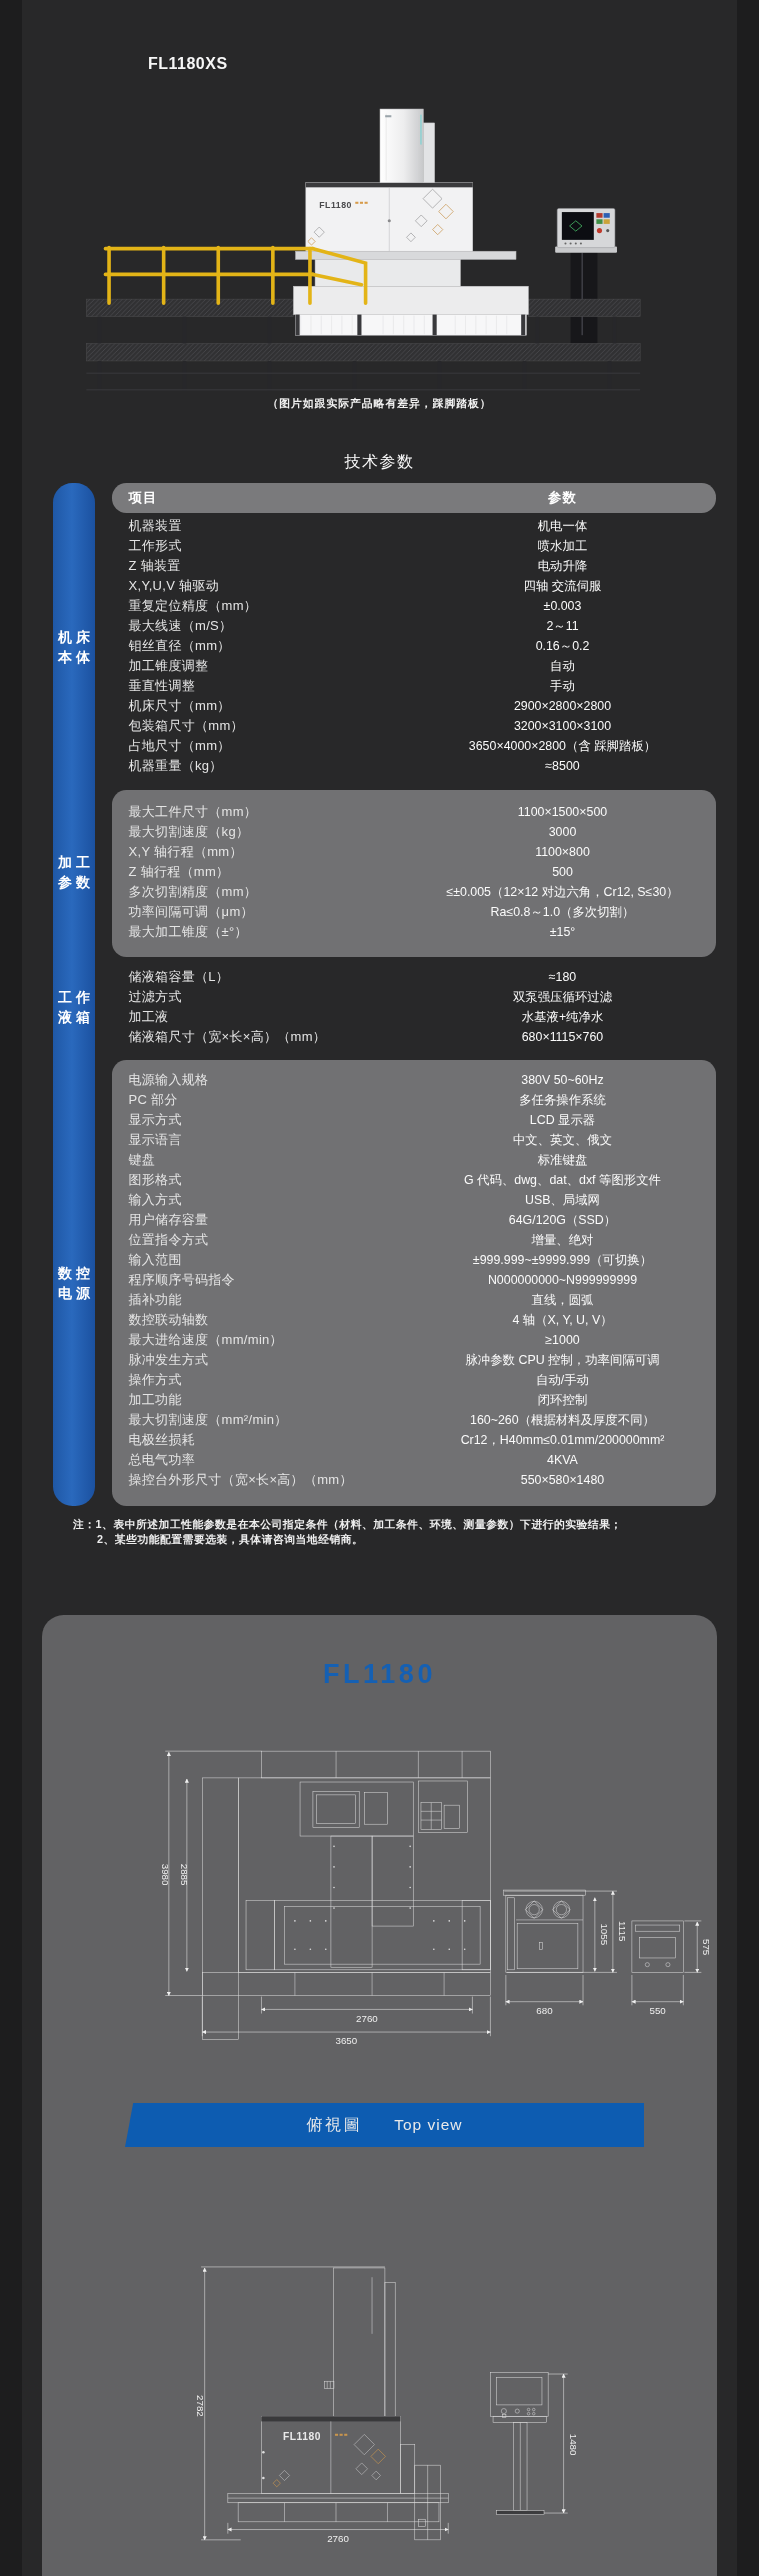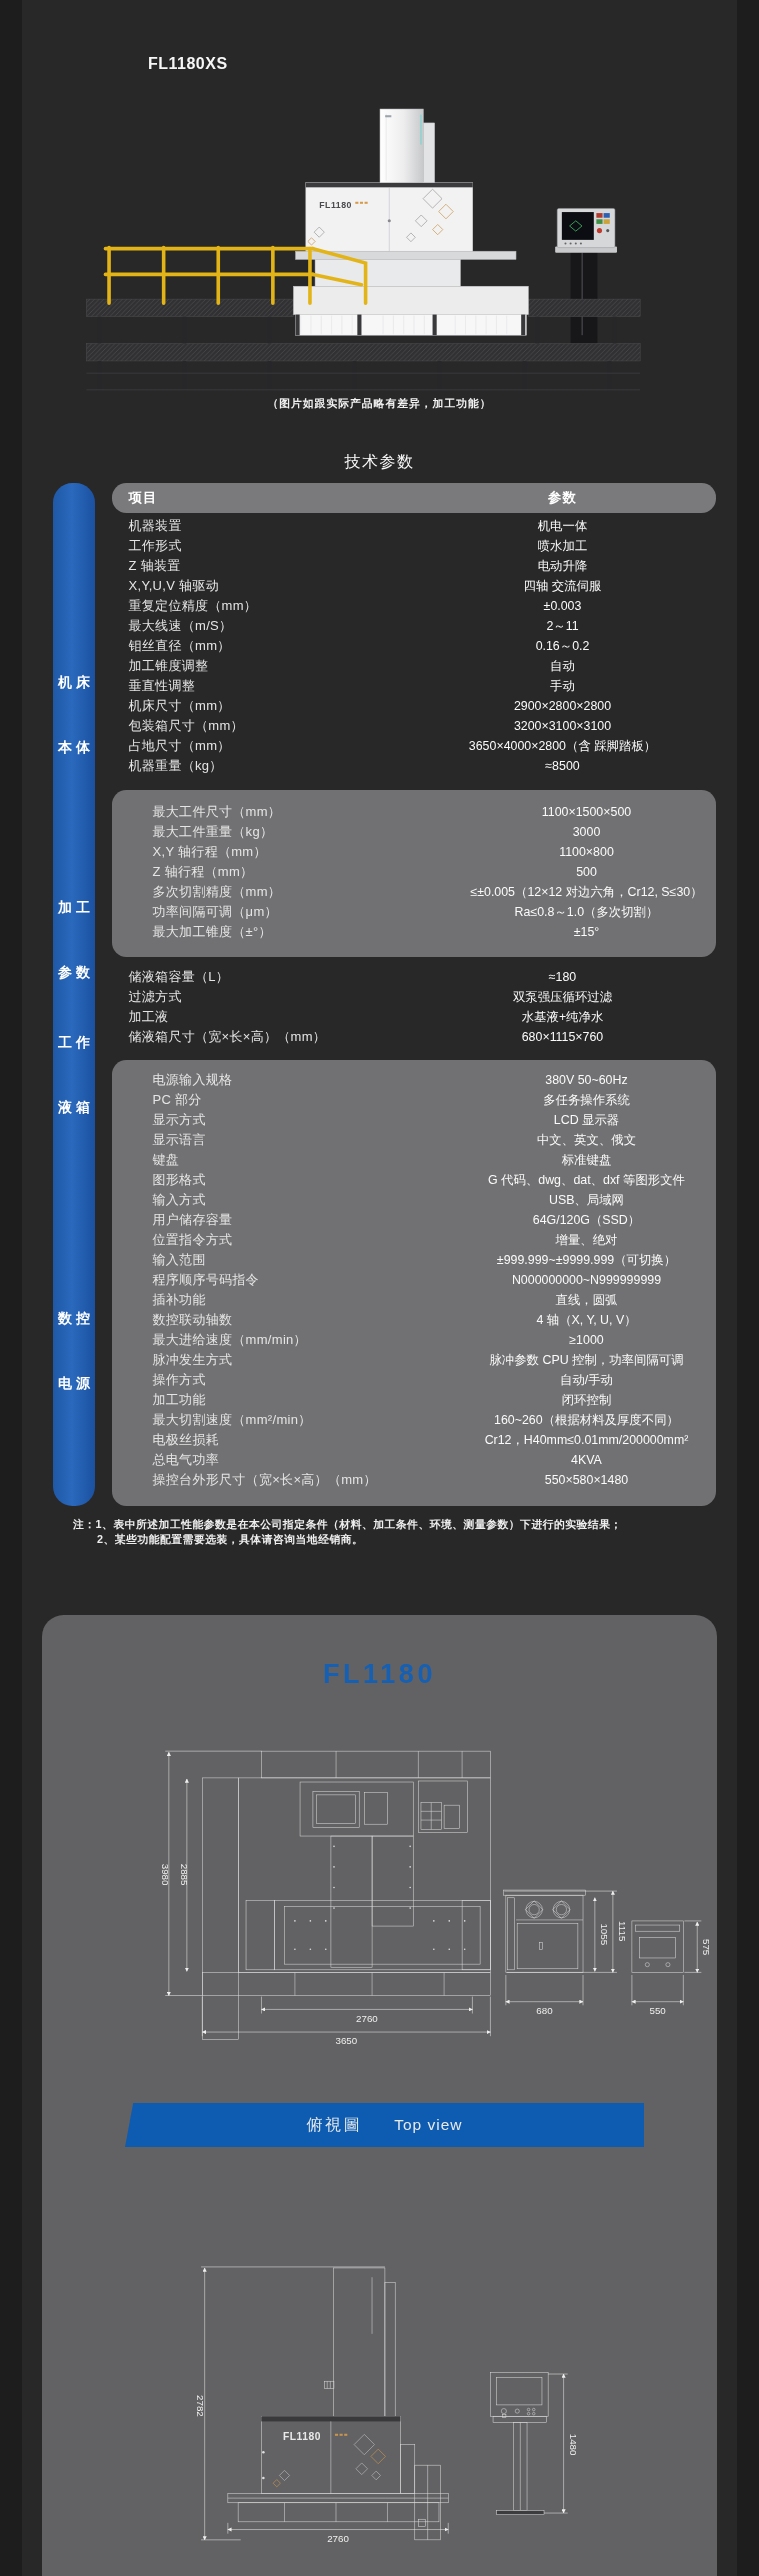--- a/index.html
+++ b/index.html
@@ -10,26 +10,26 @@
   .title{position:absolute;left:148px;top:43px;font-size:16px;font-weight:bold;color:#f7f7f7;letter-spacing:0.5px;margin-top:12px;}
   .photo{position:absolute;left:77px;top:57px;}
   .caption{position:absolute;left:0;top:397px;width:759px;text-align:center;font-size:10.8px;font-weight:bold;color:#f2f2f2;letter-spacing:1px;}
   .tech-title{position:absolute;left:0;top:452px;width:759px;text-align:center;font-size:16px;font-weight:normal;color:#fafafa;letter-spacing:1.5px;}
 
   .spec{position:absolute;left:53px;top:483px;width:664px;height:1023px;}
   .sidebar{position:absolute;left:0;top:0;width:42px;height:1023px;border-radius:19.6px;
            background:linear-gradient(90deg,#1f58a6 0%,#2a69bd 45%,#1b51a0 100%);}
   .tab{position:absolute;left:0;width:42px;text-align:center;color:#fff;font-weight:bold;
        font-size:14px;line-height:19.6px;}
-  .tab span{display:block;letter-spacing:4.1px;padding-left:4.1px;margin-top:45px;}
+  .tab span{display:block;letter-spacing:4.1px;padding-left:4.1px;}
   .thead{position:absolute;left:59px;top:0;width:604px;height:30px;background:#7a7a7c;border-radius:14.4px;}
   .thead .h-item{position:absolute;left:16.5px;top:0;line-height:30px;font-size:13.4px;font-weight:bold;color:#fff;letter-spacing:1px;}
   .thead .h-val{position:absolute;left:247px;top:0;width:407px;text-align:center;line-height:30px;font-size:13.4px;font-weight:bold;color:#fff;letter-spacing:1px;}
   .rows{position:absolute;left:59px;width:604px;}
-  .panel{position:absolute;left:59px;width:604px;background:#717173;border-radius:14.4px;padding-left:24px;}
+  .panel{position:absolute;left:59px;width:604px;background:#717173;border-radius:14.4px;}
   .panel .rows{position:relative;left:0;top:0;width:604px;}
   .row{position:relative;height:20px;}
   .row .lbl{position:absolute;left:16.5px;top:0;line-height:20px;font-size:13px;color:#e5e5e5;letter-spacing:0.3px;white-space:nowrap;}
   .row .val{position:absolute;left:247px;top:0;width:407px;text-align:center;line-height:20px;font-size:12.4px;color:#fbfbfb;white-space:nowrap;}
   .note{position:absolute;font-size:10.8px;font-weight:bold;color:#eeeeee;letter-spacing:0.5px;white-space:nowrap;}
 
   .draw-panel{position:absolute;left:42px;top:1615px;width:675px;height:1097px;background:#626264;border-radius:21.6px;}
   .draw-logo{position:absolute;left:0;top:44px;width:675px;text-align:center;font-size:27px;font-weight:bold;
              color:#1560b3;letter-spacing:3.6px;}
   .banner{position:absolute;left:83px;width:519px;height:44px;background:#0d5cb1;
@@ -150,21 +150,21 @@
       <rect x="598" y="113" width="12" height="4" fill="#9aa4aa"></rect>
     </g>
 
     <g stroke="#e3b417" stroke-width="7" fill="none" stroke-linecap="round">
       <path d="M62 370 V478 M168 370 V478 M274 370 V478 M380 370 V478 M452 372 V478"></path>
       <path d="M55 372 H458 M55 422 H458"></path>
       <path d="M458 372 L560 400 V478 M458 422 L552 442"></path>
     </g>
   </svg>
 
-  <div class="caption">（图片如跟实际产品略有差异，加工功能）</div>
+  <div class="caption">（图片如跟实际产品略有差异，踩脚踏板）</div>
   <div class="tech-title">技术参数</div>
 
   <div class="spec">
     <div class="sidebar">
       <div class="tab" style="top:145px">
         <span>机床</span>
         <span>本体</span>
       </div>
       <div class="tab" style="top:370px">
         <span>加工</span>
@@ -255,21 +255,21 @@
 
     <div class="panel" style="top:307px;height:167px;padding-top:12.4px">
       <div class="rows">
 
           <div class="row">
             <span class="lbl">最大工件尺寸（mm）</span>
             <span class="val">1100×1500×500</span>
           </div>
 
           <div class="row">
-            <span class="lbl">最大工件重量（kg）</span>
+            <span class="lbl">最大切割速度（kg）</span>
             <span class="val">3000</span>
           </div>
 
           <div class="row">
             <span class="lbl">X,Y 轴行程（mm）</span>
             <span class="val">1100×800</span>
           </div>
 
           <div class="row">
             <span class="lbl">Z 轴行程（mm）</span>

